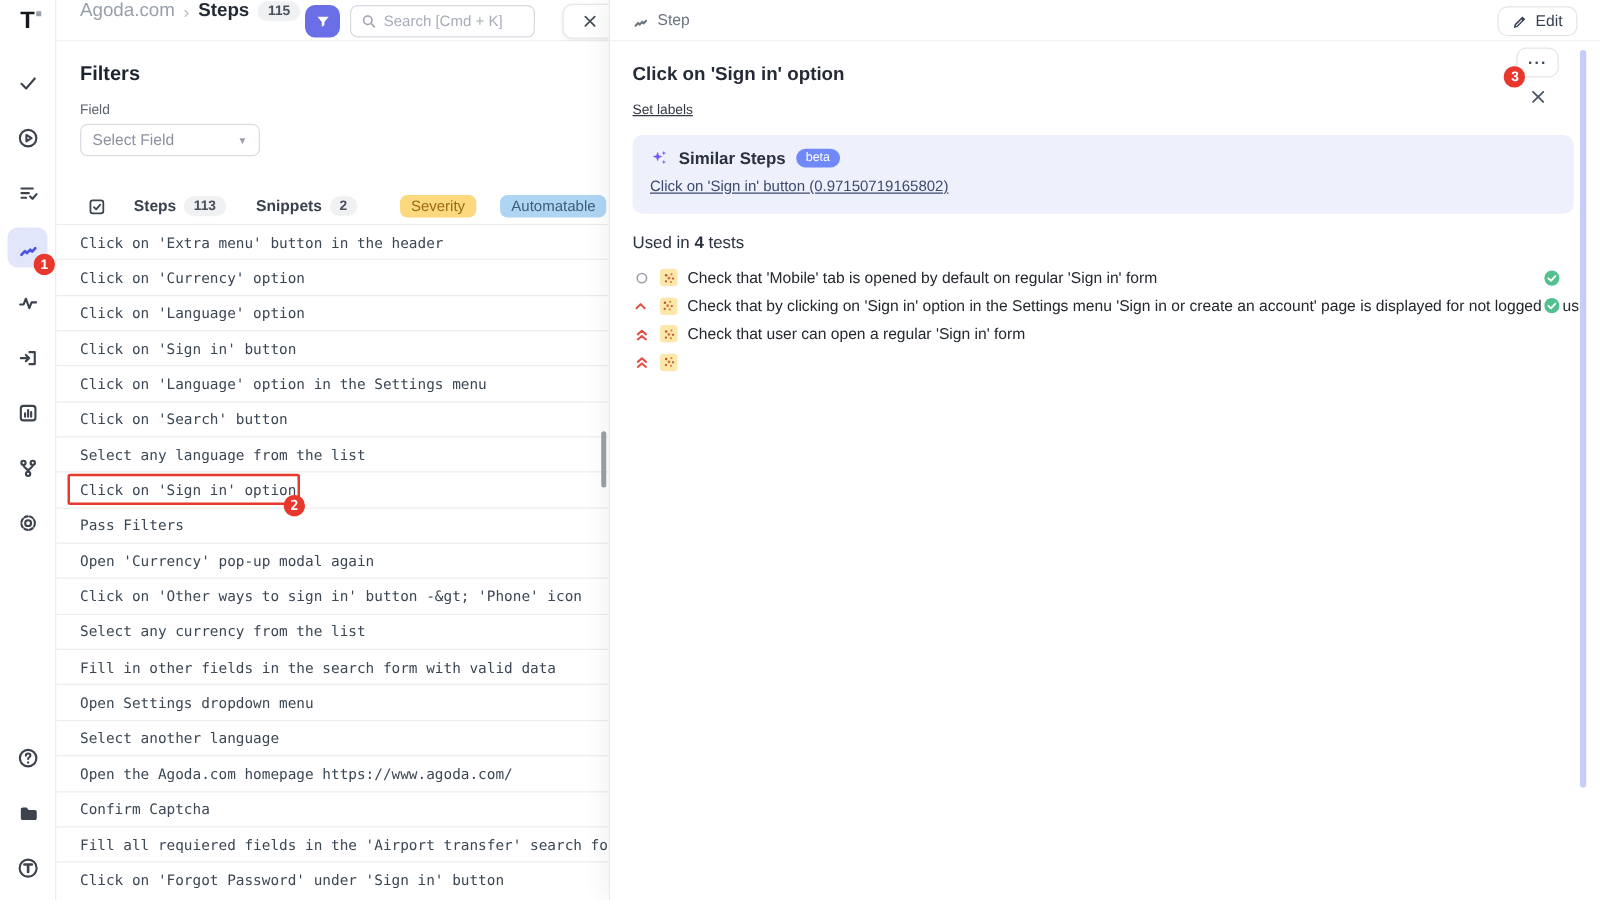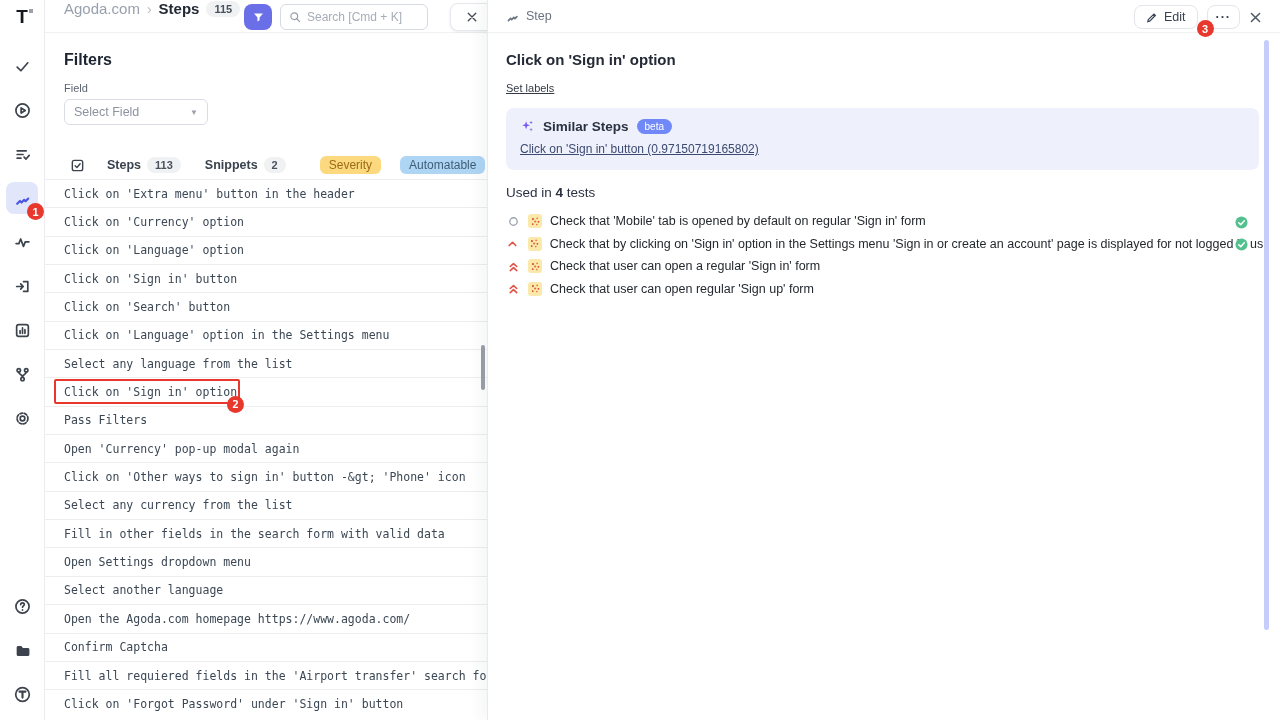--- a/index.html
+++ b/index.html
@@ -74,21 +74,21 @@
   .lp-scrollthumb { position:absolute; right:2px; top:345px; width:4px; height:45px;
     background:#9aa0a8; border-radius:2px; }
 
   
   .right-panel { position:absolute; left:487px; top:0; width:793px; height:720px; background:#fff;
     border-left:1px solid #e8eaee; box-shadow:-6px 0 14px rgba(40,50,80,.05); z-index:5; }
   .rp-header { position:relative; height:33px; border-bottom:1px solid #f0f1f3; display:flex; align-items:center; }
   .rp-title { display:flex; align-items:center; gap:7px; margin-left:18px; }
   .rp-title svg { width:13px; height:13px; stroke:#6a7380; fill:none; stroke-width:2; stroke-linecap:round; }
   .rp-title span { font-size:12.5px; color:#6a7380; }
-  .rp-actions { position:absolute; right:18px; top:5px; display:flex; align-items:center; gap:9px; }
+  .rp-actions { position:absolute; right:18px; top:5px; display:flex; align-items:center; gap:9px;flex-direction:column; }
   .btn-outline { display:flex; align-items:center; gap:6px; border:1px solid #e2e5ea; border-radius:8px;
     background:#fff; height:24px; padding:0 11px; font-size:12.5px; color:#374151; cursor:pointer;
     font-family:"Liberation Sans", sans-serif; }
   .btn-outline svg { width:12px; height:12px; stroke:#374151; fill:none; stroke-width:1.6; stroke-linecap:round; }
   .more-wrap { position:relative; }
   .more-wrap .num-badge { left:-10px; bottom:-8px; }
   .btn-more { letter-spacing:1px; font-weight:700; padding:0 8px; }
   .rp-x { background:none; border:none; cursor:pointer; display:flex; align-items:center; }
   .rp-x svg { width:13px; height:13px; stroke:#4b5563; stroke-width:1.8; stroke-linecap:round; }
 
@@ -279,26 +279,26 @@
           <span>Click on 'Language' option</span>
 
         </div>
 
         <div class="step-row">
           <span>Click on 'Sign in' button</span>
 
         </div>
 
         <div class="step-row">
+          <span>Click on 'Language' option in the Settings menu</span>
+
+        </div>
+
+        <div class="step-row">
           <span>Click on 'Search' button</span>
-
-        </div>
-
-        <div class="step-row">
-          <span>Click on 'Language' option in the Settings menu</span>
 
         </div>
 
         <div class="step-row">
           <span>Select any language from the list</span>
 
         </div>
 
         <div class="step-row">
           <span>Click on 'Sign in' option</span>
@@ -501,21 +501,20 @@
             <span class="emoji">
               <svg viewBox="0 0 12 12">
                 <circle cx="3.2" cy="3.4" r="1.1" fill="#cf4a2e"></circle>
                 <circle cx="7.8" cy="2.6" r="0.9" fill="#e2703a"></circle>
                 <circle cx="9.2" cy="6.4" r="1.0" fill="#cf4a2e"></circle>
                 <circle cx="5.6" cy="6.0" r="1.2" fill="#e2703a"></circle>
                 <circle cx="3.0" cy="8.8" r="1.0" fill="#cf4a2e"></circle>
                 <circle cx="7.4" cy="9.4" r="0.9" fill="#e2703a"></circle>
               </svg>
             </span>
-            <span class="test-text">Check that user can open regular 'Sign up' form</span>
 
           </div>
         </div>
     </div>
     <div class="rp-scrollthumb"></div>
   </section>
 
 </div>
 
 </body></html>

